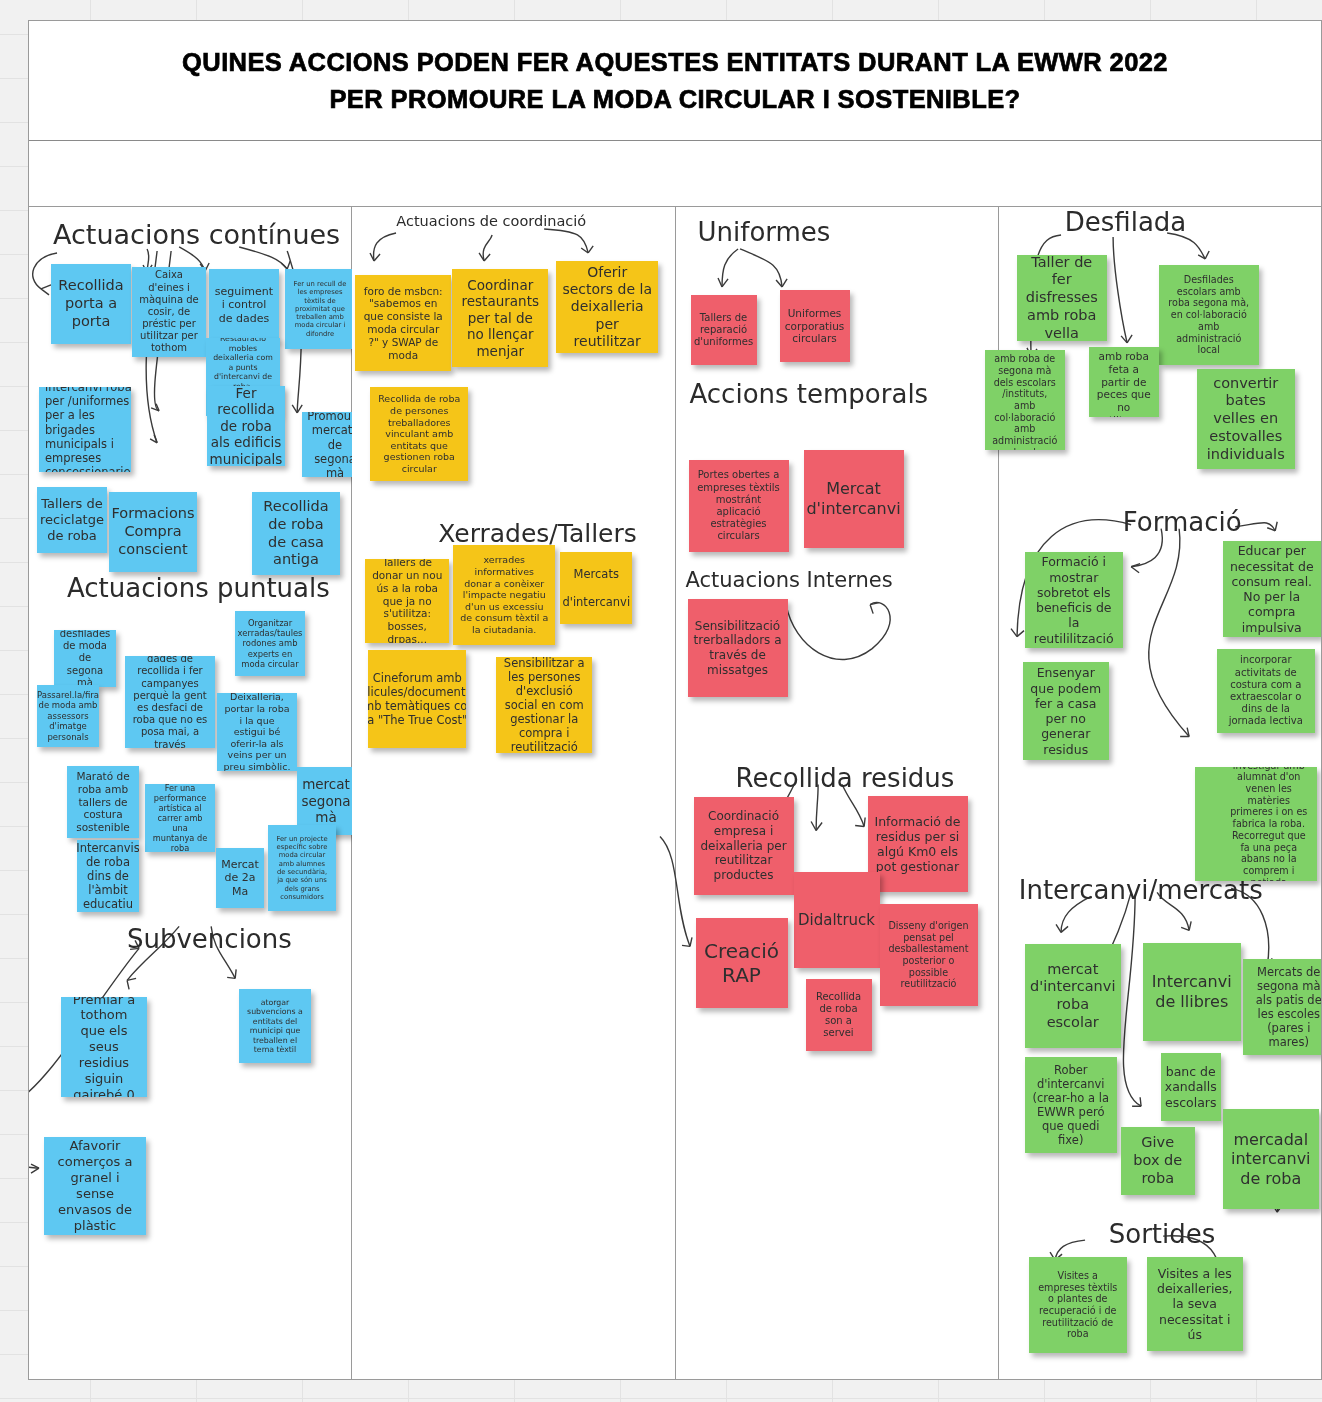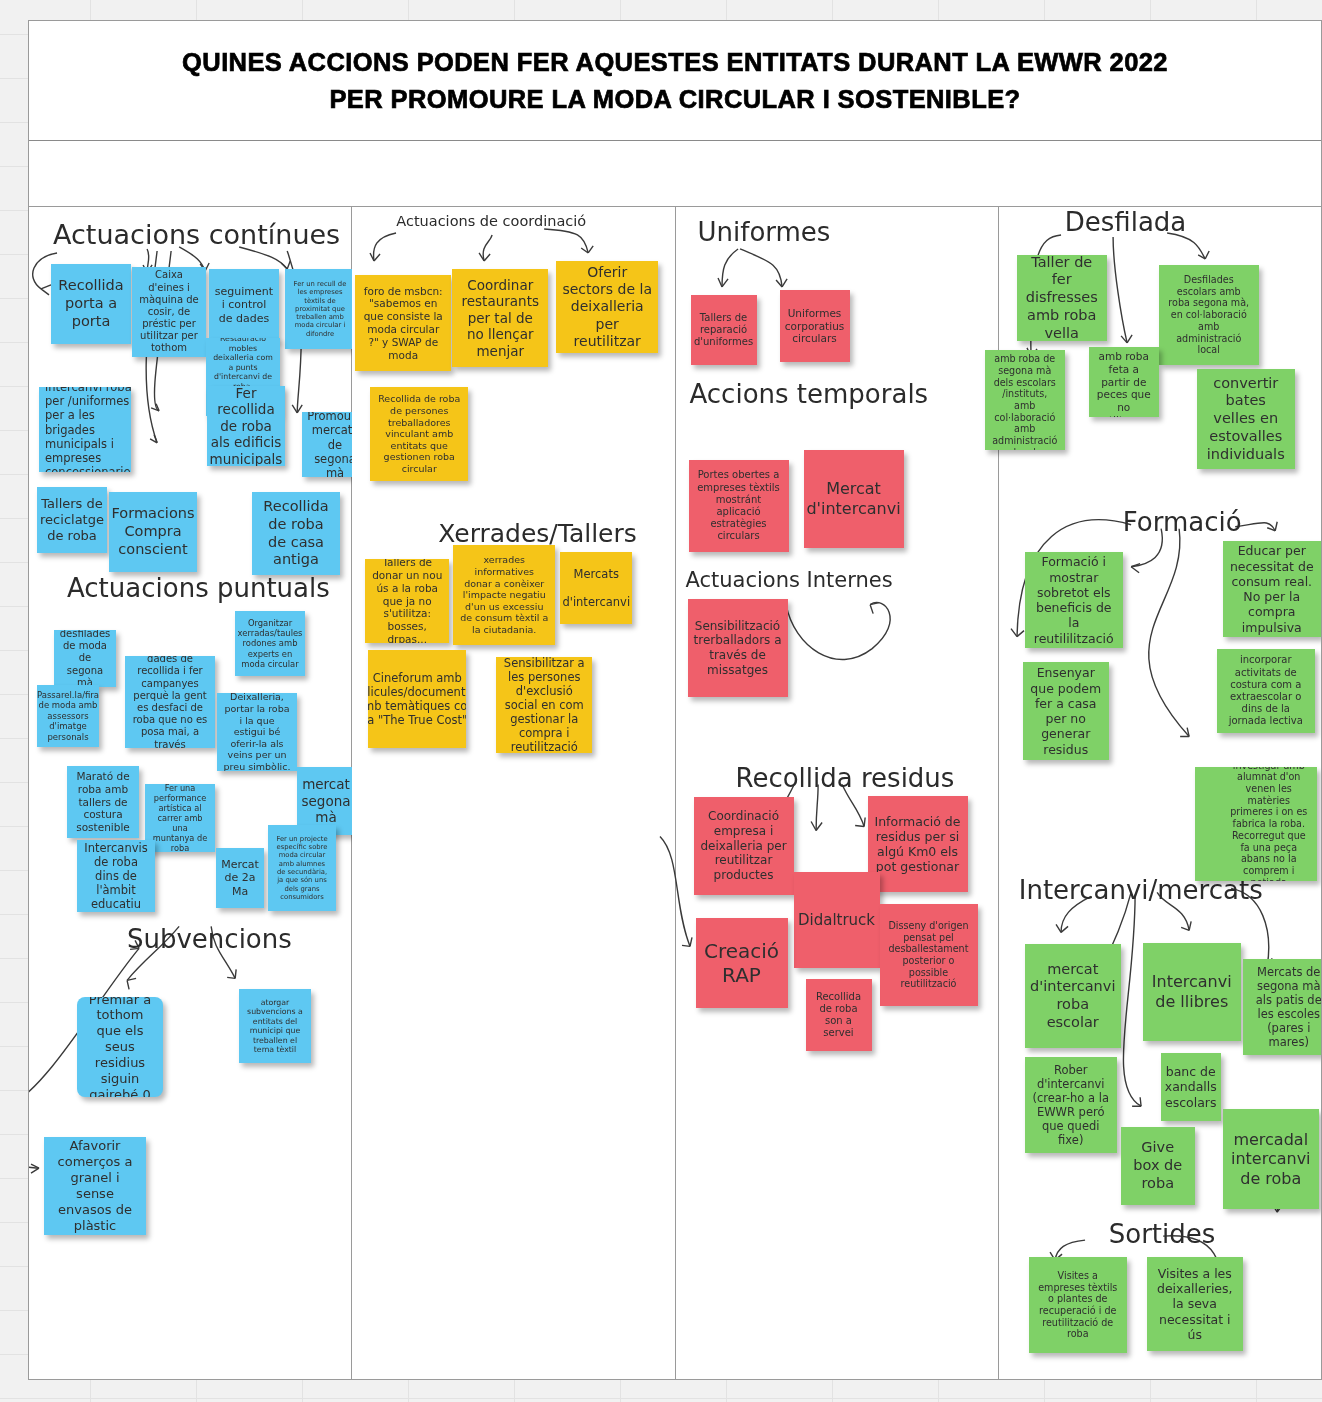--- a/index.html
+++ b/index.html
@@ -145,24 +145,24 @@
       <div class="note blue" style="left:80px;  top:285px; width:88px;  height:80px;  font-size:14.5px;">Formacions Compra conscient</div>
       <div class="note blue" style="left:223px; top:285px; width:88px;  height:83px;  font-size:14.5px;">Recollida de roba de casa antiga</div>
       <div class="note blue" style="left:25px;  top:423px; width:62px;  height:57px;  font-size:10px;">desfilades de moda de segona mà</div>
       <div class="note blue" style="left:206px; top:404px; width:70px;  height:65px;  font-size:8.4px;">Organitzar xerradas/taules rodones amb experts en moda circular</div>
       <div class="note blue" style="left:96px;  top:449px; width:90px;  height:92px;  font-size:10px;">Visualitzar les dades de recollida i fer campanyes perquè la gent es desfaci de roba que no es posa mai, a través d'intercanvis</div>
       <div class="note blue" style="left:8px;   top:478px; width:62px;  height:62px;  font-size:8.5px;">Passarel.la/fira de moda amb assessors d'imatge personals</div>
       <div class="note blue" style="left:188px; top:486px; width:80px;  height:78px;  font-size:9.5px;">Deixalleria, portar la roba i la que estigui bé oferir-la als veins per un preu simbòlic.</div>
       <div class="note blue" style="left:38px;  top:559px; width:72px;  height:72px;  font-size:10.5px;">Marató de roba amb tallers de costura sostenible</div>
       <div class="note blue" style="left:116px; top:577px; width:70px;  height:68px;  font-size:8.2px;">Fer una performance artística al carrer amb una muntanya de roba</div>
       <div class="note blue" style="left:268px; top:560px; width:58px;  height:68px;  font-size:13.5px;">mercat segona mà</div>
-      <div class="note blue" style="left:48px;  top:633px; width:78px;  height:72px;  font-size:11.5px;">Intercanvis de roba dins de l'àmbit educatiu</div>
+      <div class="note blue" style="left:48px;  top:633px; width:62px;  height:72px;  font-size:11.5px;">Intercanvis de roba dins de l'àmbit educatiu</div>
       <div class="note blue" style="left:187px; top:641px; width:48px;  height:60px;  font-size:11px;">Mercat de 2a Ma</div>
       <div class="note blue" style="left:239px; top:618px; width:68px;  height:86px;  font-size:6.8px;">Fer un projecte específic sobre moda circular amb alumnes de secundària, ja que són uns dels grans consumidors</div>
-      <div class="note blue" style="left:48px;  top:790px; width:86px;  height:100px; font-size:13px;border-radius:8px;">Premiar a tothom que els seus residius siguin gairebé 0</div>
+      <div class="note blue" style="left:32px;  top:790px; width:86px;  height:100px; font-size:13px;">Premiar a tothom que els seus residius siguin gairebé 0</div>
       <div class="note blue" style="left:210px; top:782px; width:72px;  height:74px;  font-size:7.8px;">atorgar subvencions a entitats del municipi que treballen el tema tèxtil</div>
       <div class="note blue" style="left:15px;  top:930px; width:102px; height:98px;  font-size:13px;">Afavorir comerços a granel i sense envasos de plàstic</div>
     </div>
 
     <div class="col-body">
       <svg class="arrows" viewBox="0 0 322 1174" preserveAspectRatio="none">
         <path d="M44,26 C24,30 20,40 22,54"></path>
         <path d="M22,54 l-4,-8 M22,54 l6,-7"></path>
         <path d="M140,28 C138,36 128,38 132,54"></path>
         <path d="M132,54 l-5,-8 M132,54 l6,-7"></path>
@@ -271,20 +271,20 @@
       <div class="note green" style="left:26px;  top:345px; width:98px;  height:96px;  font-size:12.5px;">Formació i mostrar sobretot els beneficis de la reutililització</div>
       <div class="note green" style="left:224px; top:334px; width:98px;  height:96px;  font-size:12.5px;">Educar per necessitat de consum real. No per la compra impulsiva</div>
       <div class="note green" style="left:24px;  top:455px; width:86px;  height:98px;  font-size:12.5px;">Ensenyar que podem fer a casa per no generar residus</div>
       <div class="note green" style="left:218px; top:442px; width:98px;  height:84px;  font-size:10px;">incorporar activitats de costura com a extraescolar o dins de la jornada lectiva</div>
       <div class="note green" style="left:196px; top:560px; width:122px; height:114px; font-size:9.6px;padding-left:32px;">investigar amb alumnat d'on venen les matèries primeres i on es fabrica la roba. Recorregut que fa una peça abans no la comprem i petjada</div>
       <div class="note green" style="left:26px;  top:737px; width:96px;  height:104px; font-size:14.5px;">mercat d'intercanvi roba escolar</div>
       <div class="note green" style="left:144px; top:736px; width:98px;  height:98px;  font-size:16px;">Intercanvi de llibres</div>
       <div class="note green" style="left:244px; top:752px; width:92px;  height:96px;  font-size:11.5px;">Mercats de segona mà als patis de les escoles (pares i mares)</div>
       <div class="note green" style="left:26px;  top:850px; width:92px;  height:96px;  font-size:11.5px;">Rober d'intercanvi (crear-ho a la EWWR peró que quedi fixe)</div>
       <div class="note green" style="left:162px; top:846px; width:60px;  height:68px;  font-size:12.5px;">banc de xandalls escolars</div>
-      <div class="note green" style="left:122px; top:920px; width:74px;  height:78px;  font-size:14.5px;">Give box de roba</div>
+      <div class="note green" style="left:122px; top:920px; width:74px;  height:68px;  font-size:14.5px;">Give box de roba</div>
       <div class="note green" style="left:224px; top:902px; width:96px;  height:100px; font-size:16px;">mercadal intercanvi de roba</div>
       <div class="note green" style="left:30px;  top:1050px; width:98px;  height:96px;  font-size:9.6px;">Visites a empreses tèxtils o plantes de recuperació i de reutilització de roba</div>
       <div class="note green" style="left:148px; top:1050px; width:96px;  height:94px;  font-size:12.5px;">Visites a les deixalleries, la seva necessitat i ús</div>
     </div>
 
   </div>
 </div>
 
 </body></html>

